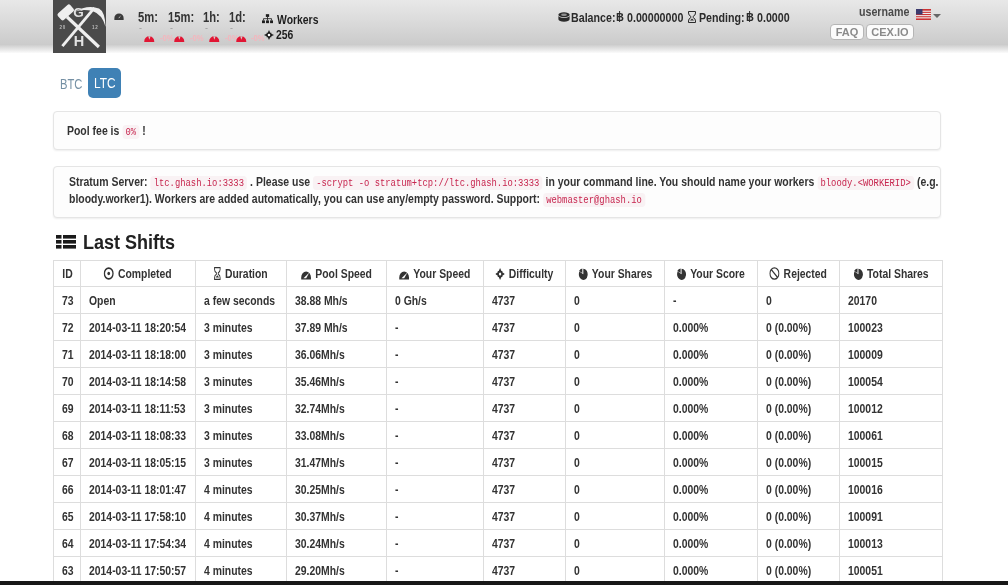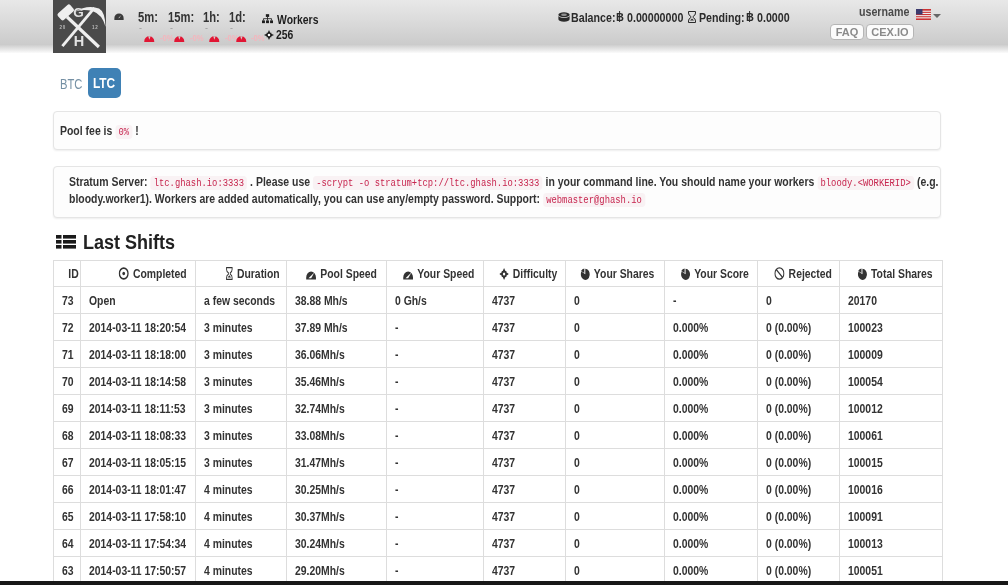--- a/index.html
+++ b/index.html
@@ -14,36 +14,36 @@
 .pct { position:absolute; font-size:9px; color:#f3b6bd; font-weight:bold;
   transform:scaleX(0.85); transform-origin:0 0; }
 .bal { position:absolute; font-weight:bold; font-size:13px; color:#2b2b2b;
   transform:scaleX(0.82); transform-origin:0 0; white-space:nowrap; }
 .btnx { position:absolute; top:24px; height:16px; border:1px solid #b5b5b5;
   border-radius:4px; background:rgba(255,255,255,0.9); color:#8a8a8a;
   font-size:11px; font-weight:bold; text-align:center; line-height:14px; }
 #btc { position:absolute; left:60px; top:76px; font-size:14px; color:#7590a4;
   transform:scaleX(0.8); transform-origin:0 0; }
 #ltc { position:absolute; left:88px; top:68px; width:33px; height:30px;
-  background:#3f81b5; border-radius:5px; color:#fff; font-weight:bold;
+  background:#3f81b5; border-radius:5px; color:#fff; font-weight:normal;
   font-size:14px; text-align:center; line-height:30px; }
 #ltc span { display:inline-block; transform:scaleX(0.85); }
 .box { position:absolute; left:53px; width:888px; background:#fdfdfd;
   border:1px solid #e5e5e5; border-radius:4px; font-size:13px; font-weight:bold;
   color:#333; box-shadow:0 1px 2px rgba(0,0,0,0.07); }
 .bline { white-space:nowrap; transform:scaleX(0.805); transform-origin:0 50%; height:17px; }
 code { font-family:"Liberation Mono", monospace; font-size:11px; font-weight:normal;
   color:#c7254e; background:#f9f2f4; padding:1px 4px; border-radius:4px; }
 #heading { position:absolute; left:83px; top:231px; font-size:20px;
   font-weight:bold; color:#222; transform:scaleX(0.9); transform-origin:0 0; }
 #shifts { position:absolute; left:53px; top:260px; border-collapse:collapse;
   table-layout:fixed; width:889px; font-size:13px; color:#333; }
 #shifts th, #shifts td { border:1px solid #ddd; padding:0 0 0 8px;
   text-align:left; white-space:nowrap; overflow:visible; }
-#shifts th { height:26px; text-align:right; padding:0; }
+#shifts th { height:26px; text-align:center; padding:0; }
 #shifts td { height:27px; }
 .hd { display:inline-block; transform:scaleX(0.8); white-space:nowrap; }
 .hd svg { vertical-align:-2px; margin-right:5px; }
 .hl { font-weight:bold; }
 .ct { display:inline-block; transform:scaleX(0.8); transform-origin:0 50%;
   font-weight:bold; }
 #footer { position:absolute; left:0; top:581px; width:1008px; height:4px;
   background:#181818; }
 </style>
 </head>
@@ -144,21 +144,21 @@
   <rect y="8.3" width="15" height="1.1" fill="#eee"></rect>
   <rect width="6.5" height="5.5" fill="#3c3b6e"></rect>
 </svg>
 <div class="abs" style="left:933px;top:14px;width:0;height:0;border-left:4px solid transparent;border-right:4px solid transparent;border-top:4px solid #666"></div>
 <div class="btnx" style="left:830px;width:34px">FAQ</div>
 <div class="btnx" style="left:866px;width:48px">CEX.IO</div>
 
 <div id="btc">BTC</div>
 <div id="ltc"><span>LTC</span></div>
 
-<div class="box" style="top:111px;height:39px;padding:11px 6px">
+<div class="box" style="top:111px;height:39px;padding:11px 13px">
     <div class="bline">Pool fee is <code>0%</code> !</div>
   </div>
 <div class="box" style="top:166px;height:52px;padding:6px 15px;line-height:17px">
     <div class="bline">Stratum Server: <code>ltc.ghash.io:3333</code> . Please use <code>-scrypt -o stratum+tcp://ltc.ghash.io:3333</code> in your command line. You should name your workers <code>bloody.&lt;WORKERID&gt;</code> (e.g.</div>
     <div class="bline">bloody.worker1). Workers are added automatically, you can use any/empty password. Support: <code>webmaster@ghash.io</code></div>
   </div>
 
 <svg class="abs" style="left:56px;top:235px" width="20" height="14" viewBox="0 0 20 14">
   <rect x="0" y="0" width="5.5" height="3.6" fill="#1a1a1a"></rect>
   <rect x="7" y="0" width="13" height="3.6" fill="#1a1a1a"></rect>

